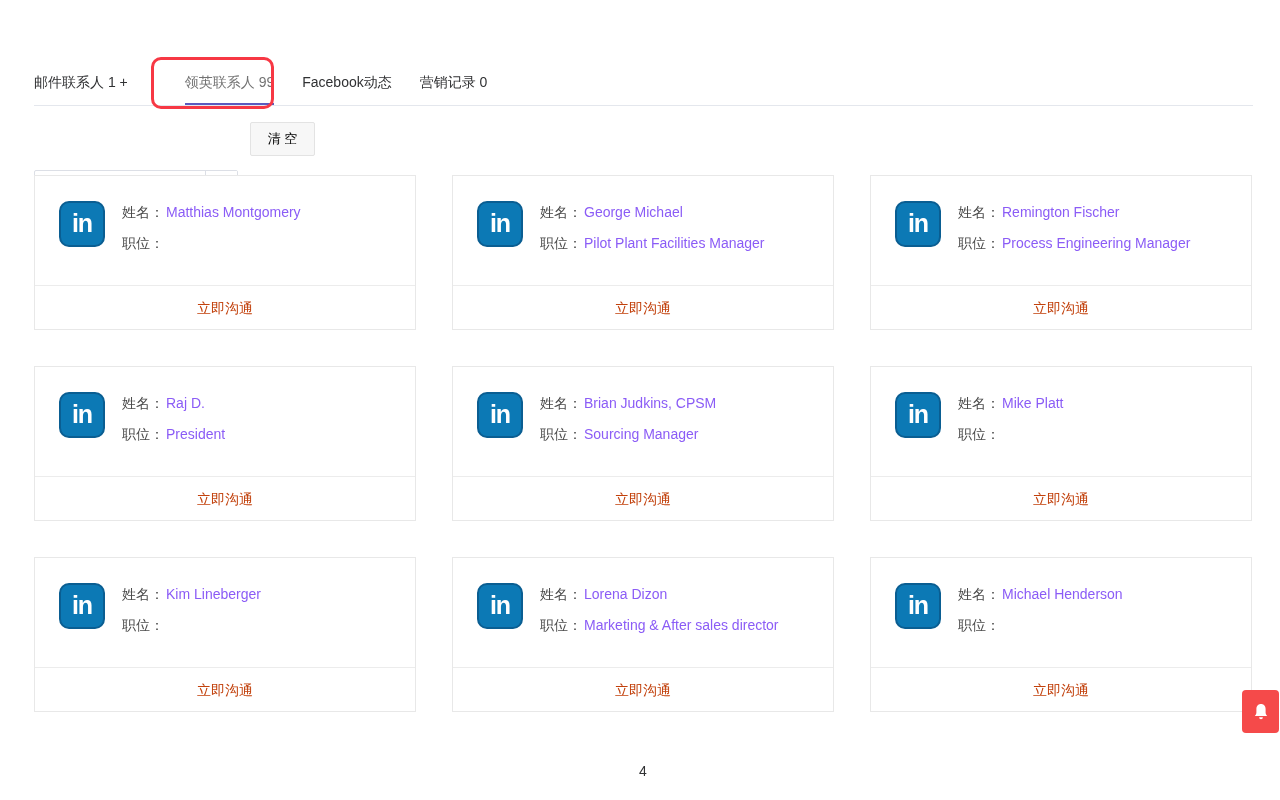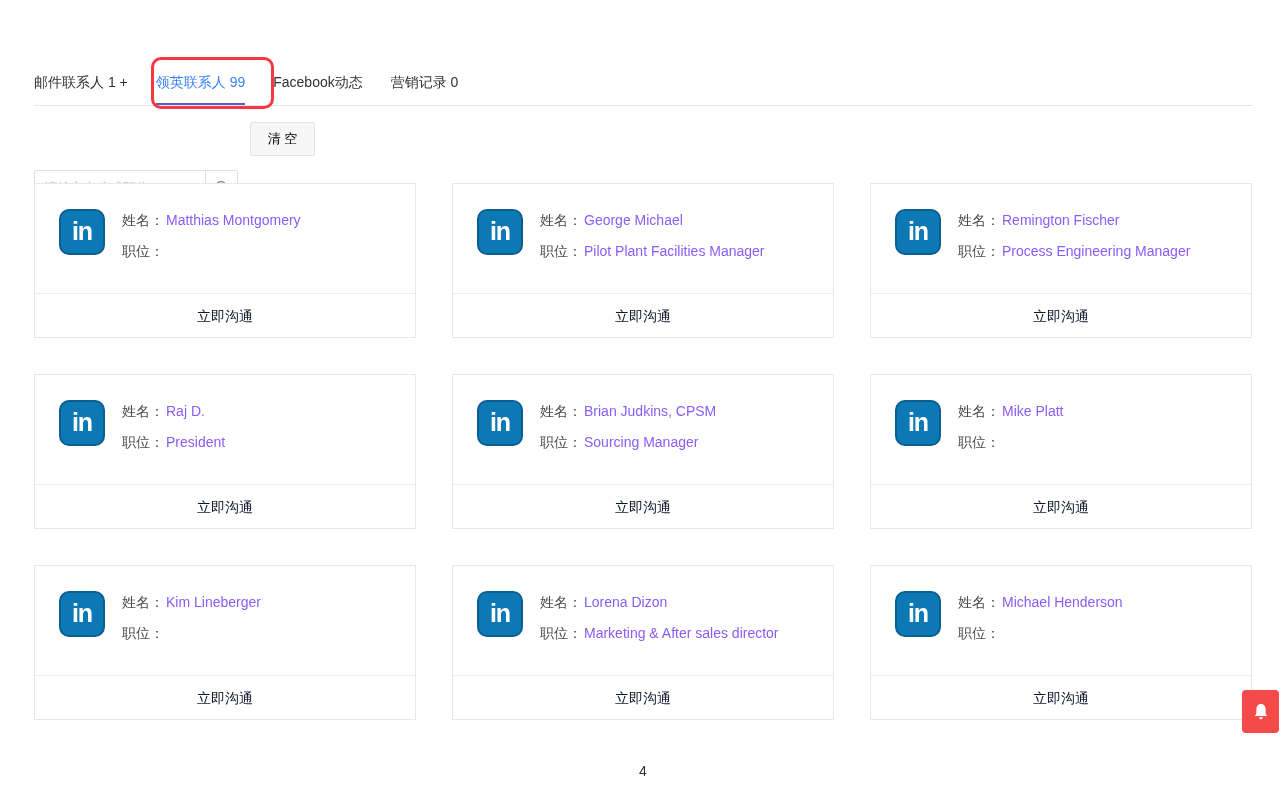--- a/index.html
+++ b/index.html
@@ -30,22 +30,23 @@
     align-items: center;
     margin-right: 28px;
     font-size: 14px;
     color: #303133;
     cursor: pointer;
     border-bottom: 2px solid transparent;
     box-sizing: border-box;
     white-space: nowrap;
   }
   .tab.active {
-    color: #3b82f6;
+    color: #737373;
     border-bottom-color: #5a5abf;
+    margin-left: 29px;
   }
 
   .annotation-box {
     position: absolute;
     left: 147px;
     top: 56px;
     width: 123px;
     height: 52px;
     border: 3px solid #f73844;
     border-radius: 10px;
@@ -105,21 +106,21 @@
     font-size: 13px;
     font-family: inherit;
     cursor: not-allowed;
     white-space: nowrap;
   }
 
   
   .grid {
     position: absolute;
     left: 30px;
-    top: 182px;
+    top: 174px;
     display: grid;
     grid-template-columns: repeat(3, 382px);
     column-gap: 38px;
     row-gap: 39px;
     gap: 36px;
   }
   .card {
     height: 155px;
     border: 1px solid #e8e8e8;
     background: #fff;
@@ -158,21 +159,21 @@
   .field { display: flex; margin-bottom: 12px; line-height: 19px; white-space: nowrap; }
   .field .lbl { color: #4a4a4a; flex: 0 0 auto; }
   .field .val { color: #8b5cf6; margin-left: 2px; }
   .card-footer {
     height: 43px;
     border-top: 1px solid #ececec;
     display: flex;
     align-items: center;
     justify-content: center;
     font-size: 14px;
-    color: #0f172a;
+    color: #c2410c;
     cursor: pointer;
     background: #fff;
   }
 
   
   .pagination {
     position: absolute;
     left: 0;
     top: 756px;
     width: 100%;

